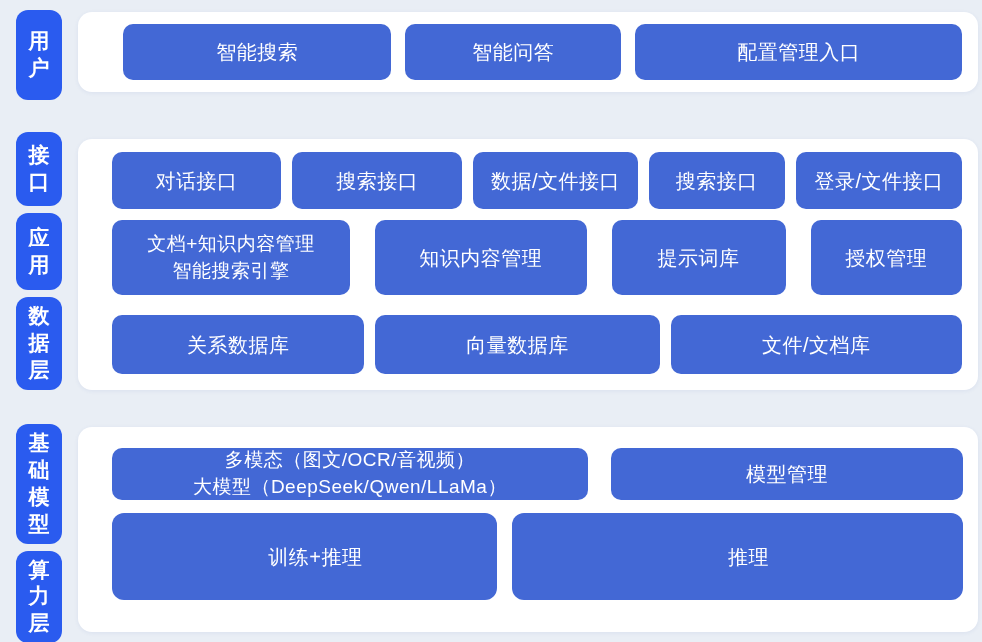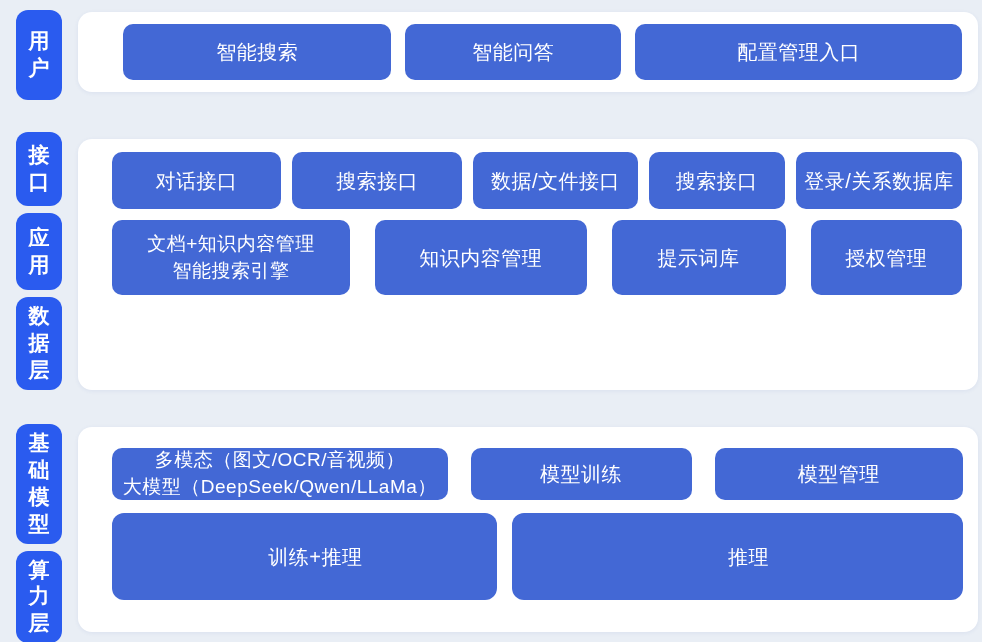--- a/index.html
+++ b/index.html
@@ -79,46 +79,50 @@
       <div class="layer-label" style="flex:75">接口</div>
       <div class="layer-label" style="flex:80">应用</div>
       <div class="layer-label" style="flex:98">数据层</div>
     </div>
     <div class="panel">
       <div class="row row-1">
         <div class="cell" style="flex:170">对话接口</div>
         <div class="cell" style="flex:171">搜索接口</div>
         <div class="cell" style="flex:165">数据/文件接口</div>
         <div class="cell" style="flex:137">搜索接口</div>
-        <div class="cell" style="flex:167">登录/关系数据库</div>
+        <div class="cell" style="flex:167">登录/文件接口</div>
       </div>
       <div class="row row-2">
         <div class="cell two-line" style="flex:253">
           <span>文档+知识内容管理</span>
           <span>智能搜索引擎</span>
         </div>
         <div class="cell" style="flex:225">知识内容管理</div>
         <div class="cell" style="flex:185">提示词库</div>
         <div class="cell" style="flex:161">授权管理</div>
+      </div>
+      <div class="row row-3">
+        <div class="cell" style="flex:253">关系数据库</div>
+        <div class="cell" style="flex:285">向量数据库</div>
+        <div class="cell" style="flex:292">文件/文档库</div>
       </div>
     </div>
   </div>
 
   <div class="section s3">
     <div class="label-col">
       <div class="layer-label" style="flex:105">基础模型</div>
       <div class="layer-label" style="flex:98">算力层</div>
     </div>
     <div class="panel">
       <div class="row row-1">
         <div class="cell two-line" style="flex:331">
           <span>多模态（图文/OCR/音视频）</span>
           <span>大模型（DeepSeek/Qwen/LLaMa）</span>
         </div>
-        <div class="cell" style="flex:218">模型训练</div>
         <div class="cell" style="flex:245">模型管理</div>
       </div>
       <div class="row row-2">
         <div class="cell" style="flex:383">训练+推理</div>
         <div class="cell" style="flex:453">推理</div>
       </div>
     </div>
   </div>
 
 </div>

